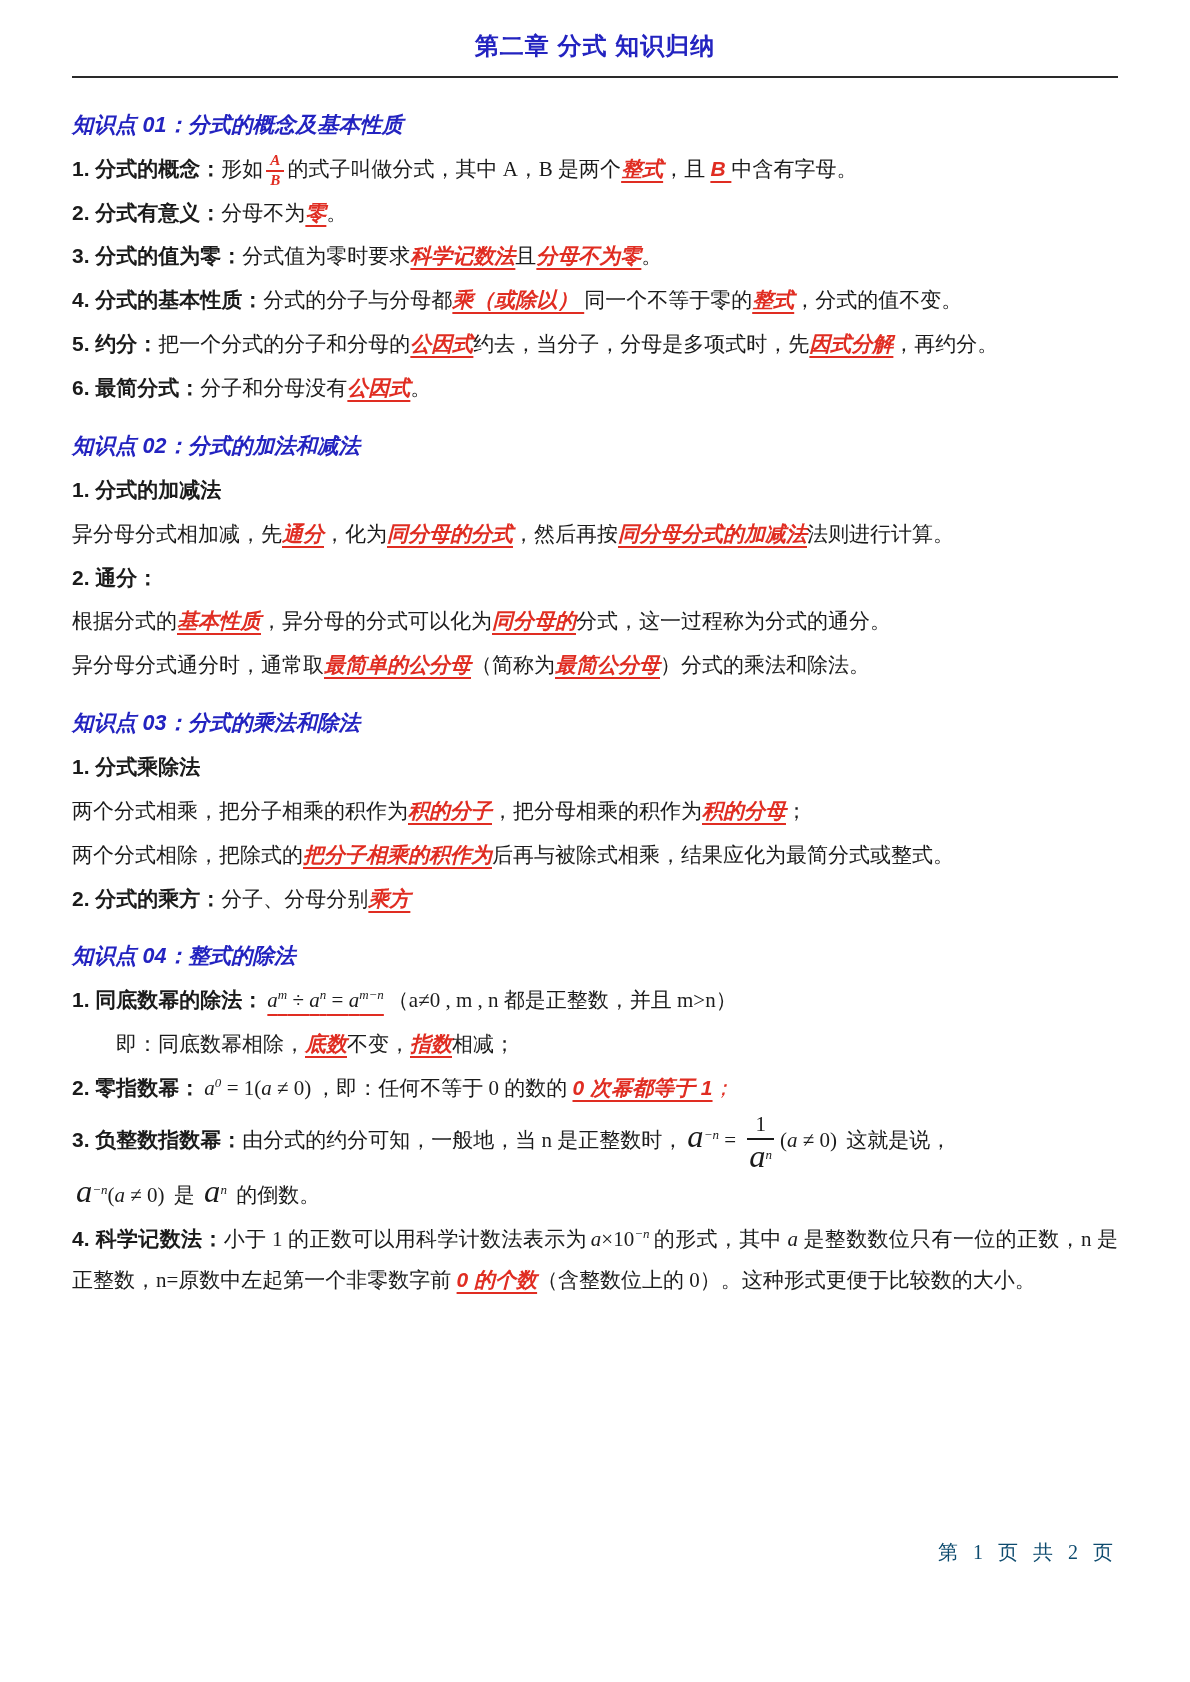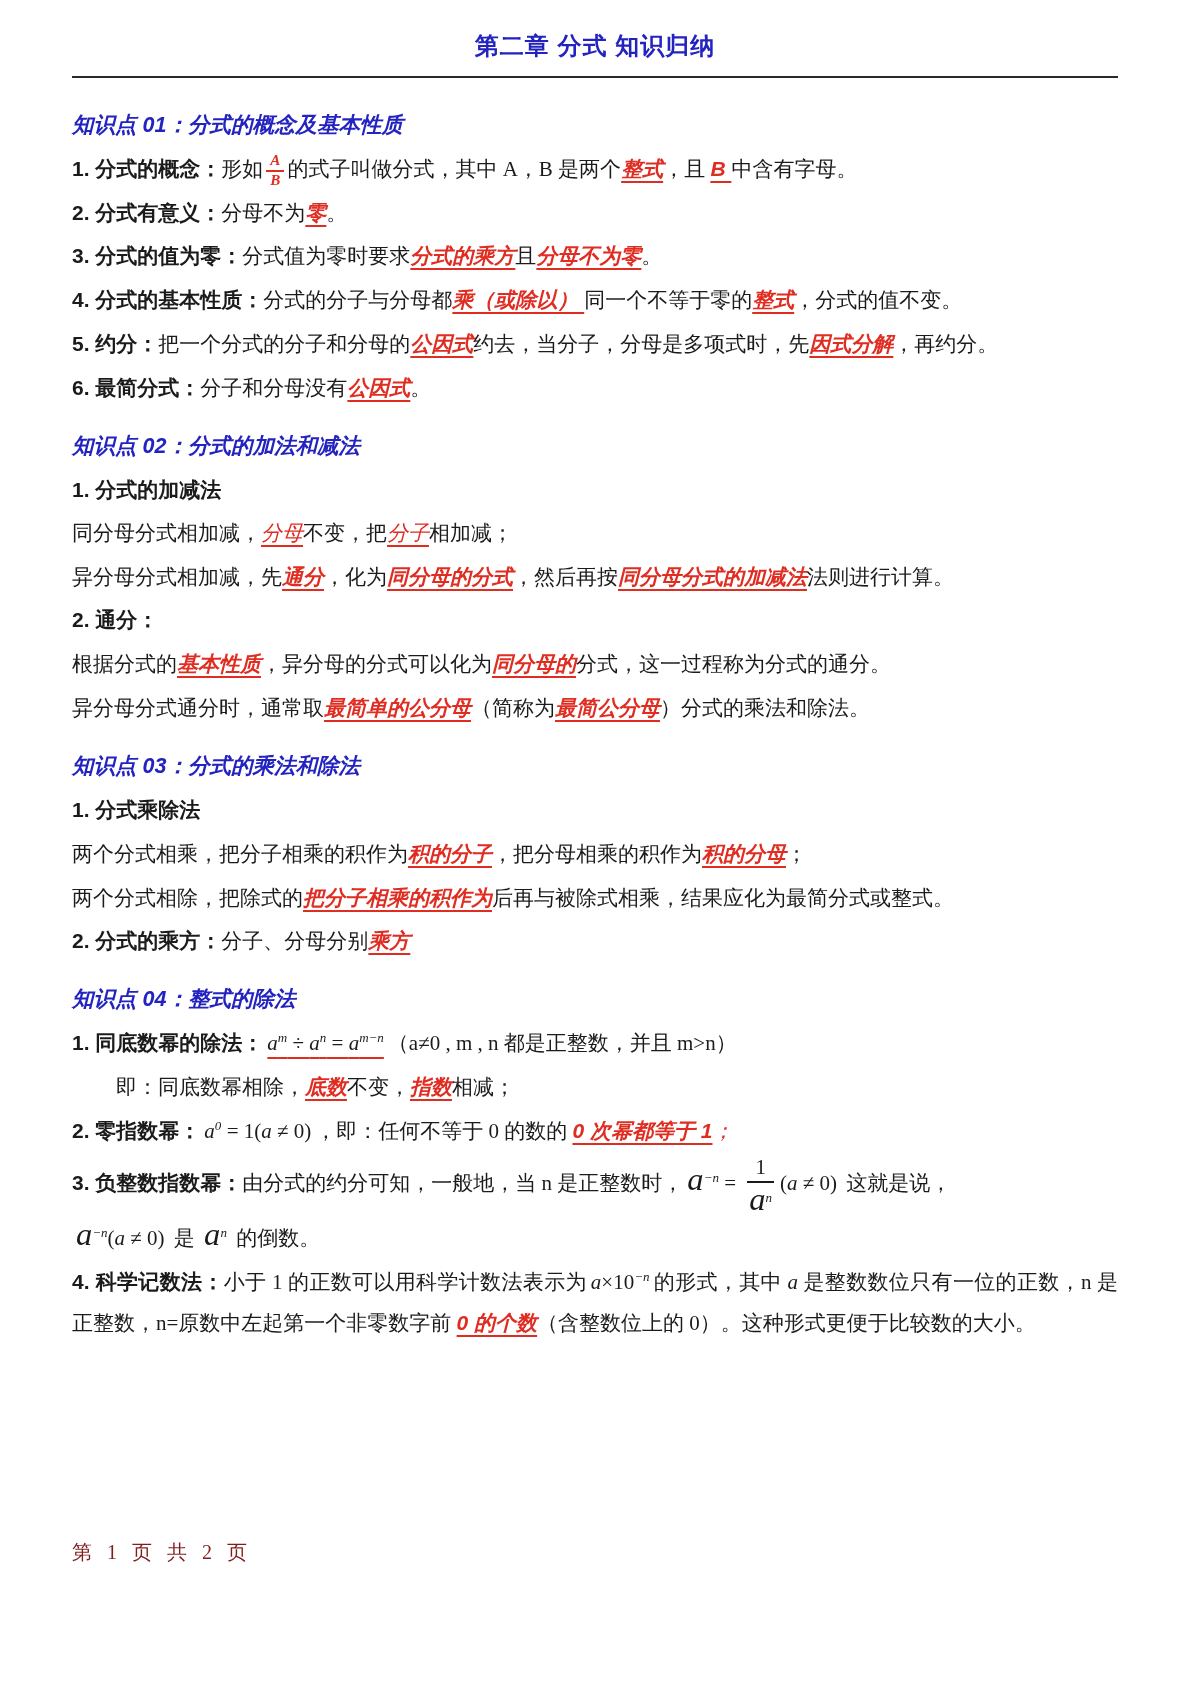--- a/index.html
+++ b/index.html
@@ -73,46 +73,45 @@
     line-height: 1.15;
     margin: 0 3px;
   }
   .frac .num { border-bottom: 2px solid currentColor; padding: 0 4px; }
   .frac .den { padding: 0 2px; }
   .frac.small { font-size: 0.72em; font-weight: bold; font-style: italic; color: var(--red, #e02d22); }
   .frac.mid { margin: 0 2px; }
   .frac.mid .num { padding: 0 8px 2px 8px; }
   .doc-footer {
     margin-top: auto;
-    text-align: left;
+    text-align: right;
     font-size: 20px;
     letter-spacing: 5px;
-    color: #7f1d1d;
+    color: #0c4a6e;
   }
 </style>
 </head>
 <body>
 
 <div class="page">
   <div class="doc-title">第二章 分式 知识归纳</div>
   <hr class="title-divider">
   <div id="doc-body">
       <div class="section-heading"><span>知识点 01：分式的概念及基本性质</span></div>
       <p class="para"><span class="b">1. 分式的概念：</span><span>形如</span><span class="frac small">
           <span class="num"><span>A</span></span>
           <span class="den"><span>B</span></span>
         </span><span>的式子叫做分式，其中 A，B 是两个</span><span class="r b u">整式</span><span>，且 </span><span class="r b u">B </span><span>中含有字母。</span></p>
       <p class="para"><span class="b">2. 分式有意义：</span><span>分母不为</span><span class="r b u">零</span><span>。</span></p>
-      <p class="para"><span class="b">3. 分式的值为零：</span><span>分式值为零时要求</span><span class="r b u">分式的乘方</span><span>且</span><span class="r b u">分母不为零</span><span>。</span></p>
+      <p class="para"><span class="b">3. 分式的值为零：</span><span>分式值为零时要求</span><span class="r b u">科学记数法</span><span>且</span><span class="r b u">分母不为零</span><span>。</span></p>
       <p class="para"><span class="b">4. 分式的基本性质：</span><span>分式的分子与分母都</span><span class="r b u">乘（或除以） </span><span>同一个不等于零的</span><span class="r b u">整式</span><span>，分式的值不变。</span></p>
       <p class="para"><span class="b">5. 约分：</span><span>把一个分式的分子和分母的</span><span class="r b u">公因式</span><span>约去，当分子，分母是多项式时，先</span><span class="r b u">因式分解</span><span>，再约分。</span></p>
       <p class="para"><span class="b">6. 最简分式：</span><span>分子和分母没有</span><span class="r b u">公因式</span><span>。</span></p>
       <div class="section-heading"><span>知识点 02：分式的加法和减法</span></div>
       <p class="para"><span class="b">1. 分式的加减法</span></p>
-      <p class="para"><span>同分母分式相加减，</span><span class="r u">分母</span><span>不变，把</span><span class="r u">分子</span><span>相加减；</span></p>
       <p class="para"><span>异分母分式相加减，先</span><span class="r b u">通分</span><span>，化为</span><span class="r b u">同分母的分式</span><span>，然后再按</span><span class="r b u">同分母分式的加减法</span><span>法则进行计算。</span></p>
       <p class="para"><span class="b">2. 通分：</span></p>
       <p class="para"><span>根据分式的</span><span class="r b u">基本性质</span><span>，异分母的分式可以化为</span><span class="r b u">同分母的</span><span>分式，这一过程称为分式的通分。</span></p>
       <p class="para"><span>异分母分式通分时，通常取</span><span class="r b u">最简单的公分母</span><span>（简称为</span><span class="r b u">最简公分母</span><span>）分式的乘法和除法。</span></p>
       <div class="section-heading"><span>知识点 03：分式的乘法和除法</span></div>
       <p class="para"><span class="b">1. 分式乘除法</span></p>
       <p class="para"><span>两个分式相乘，把分子相乘的积作为</span><span class="r b u">积的分子</span><span>，把分母相乘的积作为</span><span class="r b u">积的分母</span><span>；</span></p>
       <p class="para"><span>两个分式相除，把除式的</span><span class="r b u">把分子相乘的积作为</span><span>后再与被除式相乘，结果应化为最简分式或整式。</span></p>
       <p class="para"><span class="b">2. 分式的乘方：</span><span>分子、分母分别</span><span class="r b u">乘方</span></p>
       <div class="section-heading"><span>知识点 04：整式的除法</span></div>

